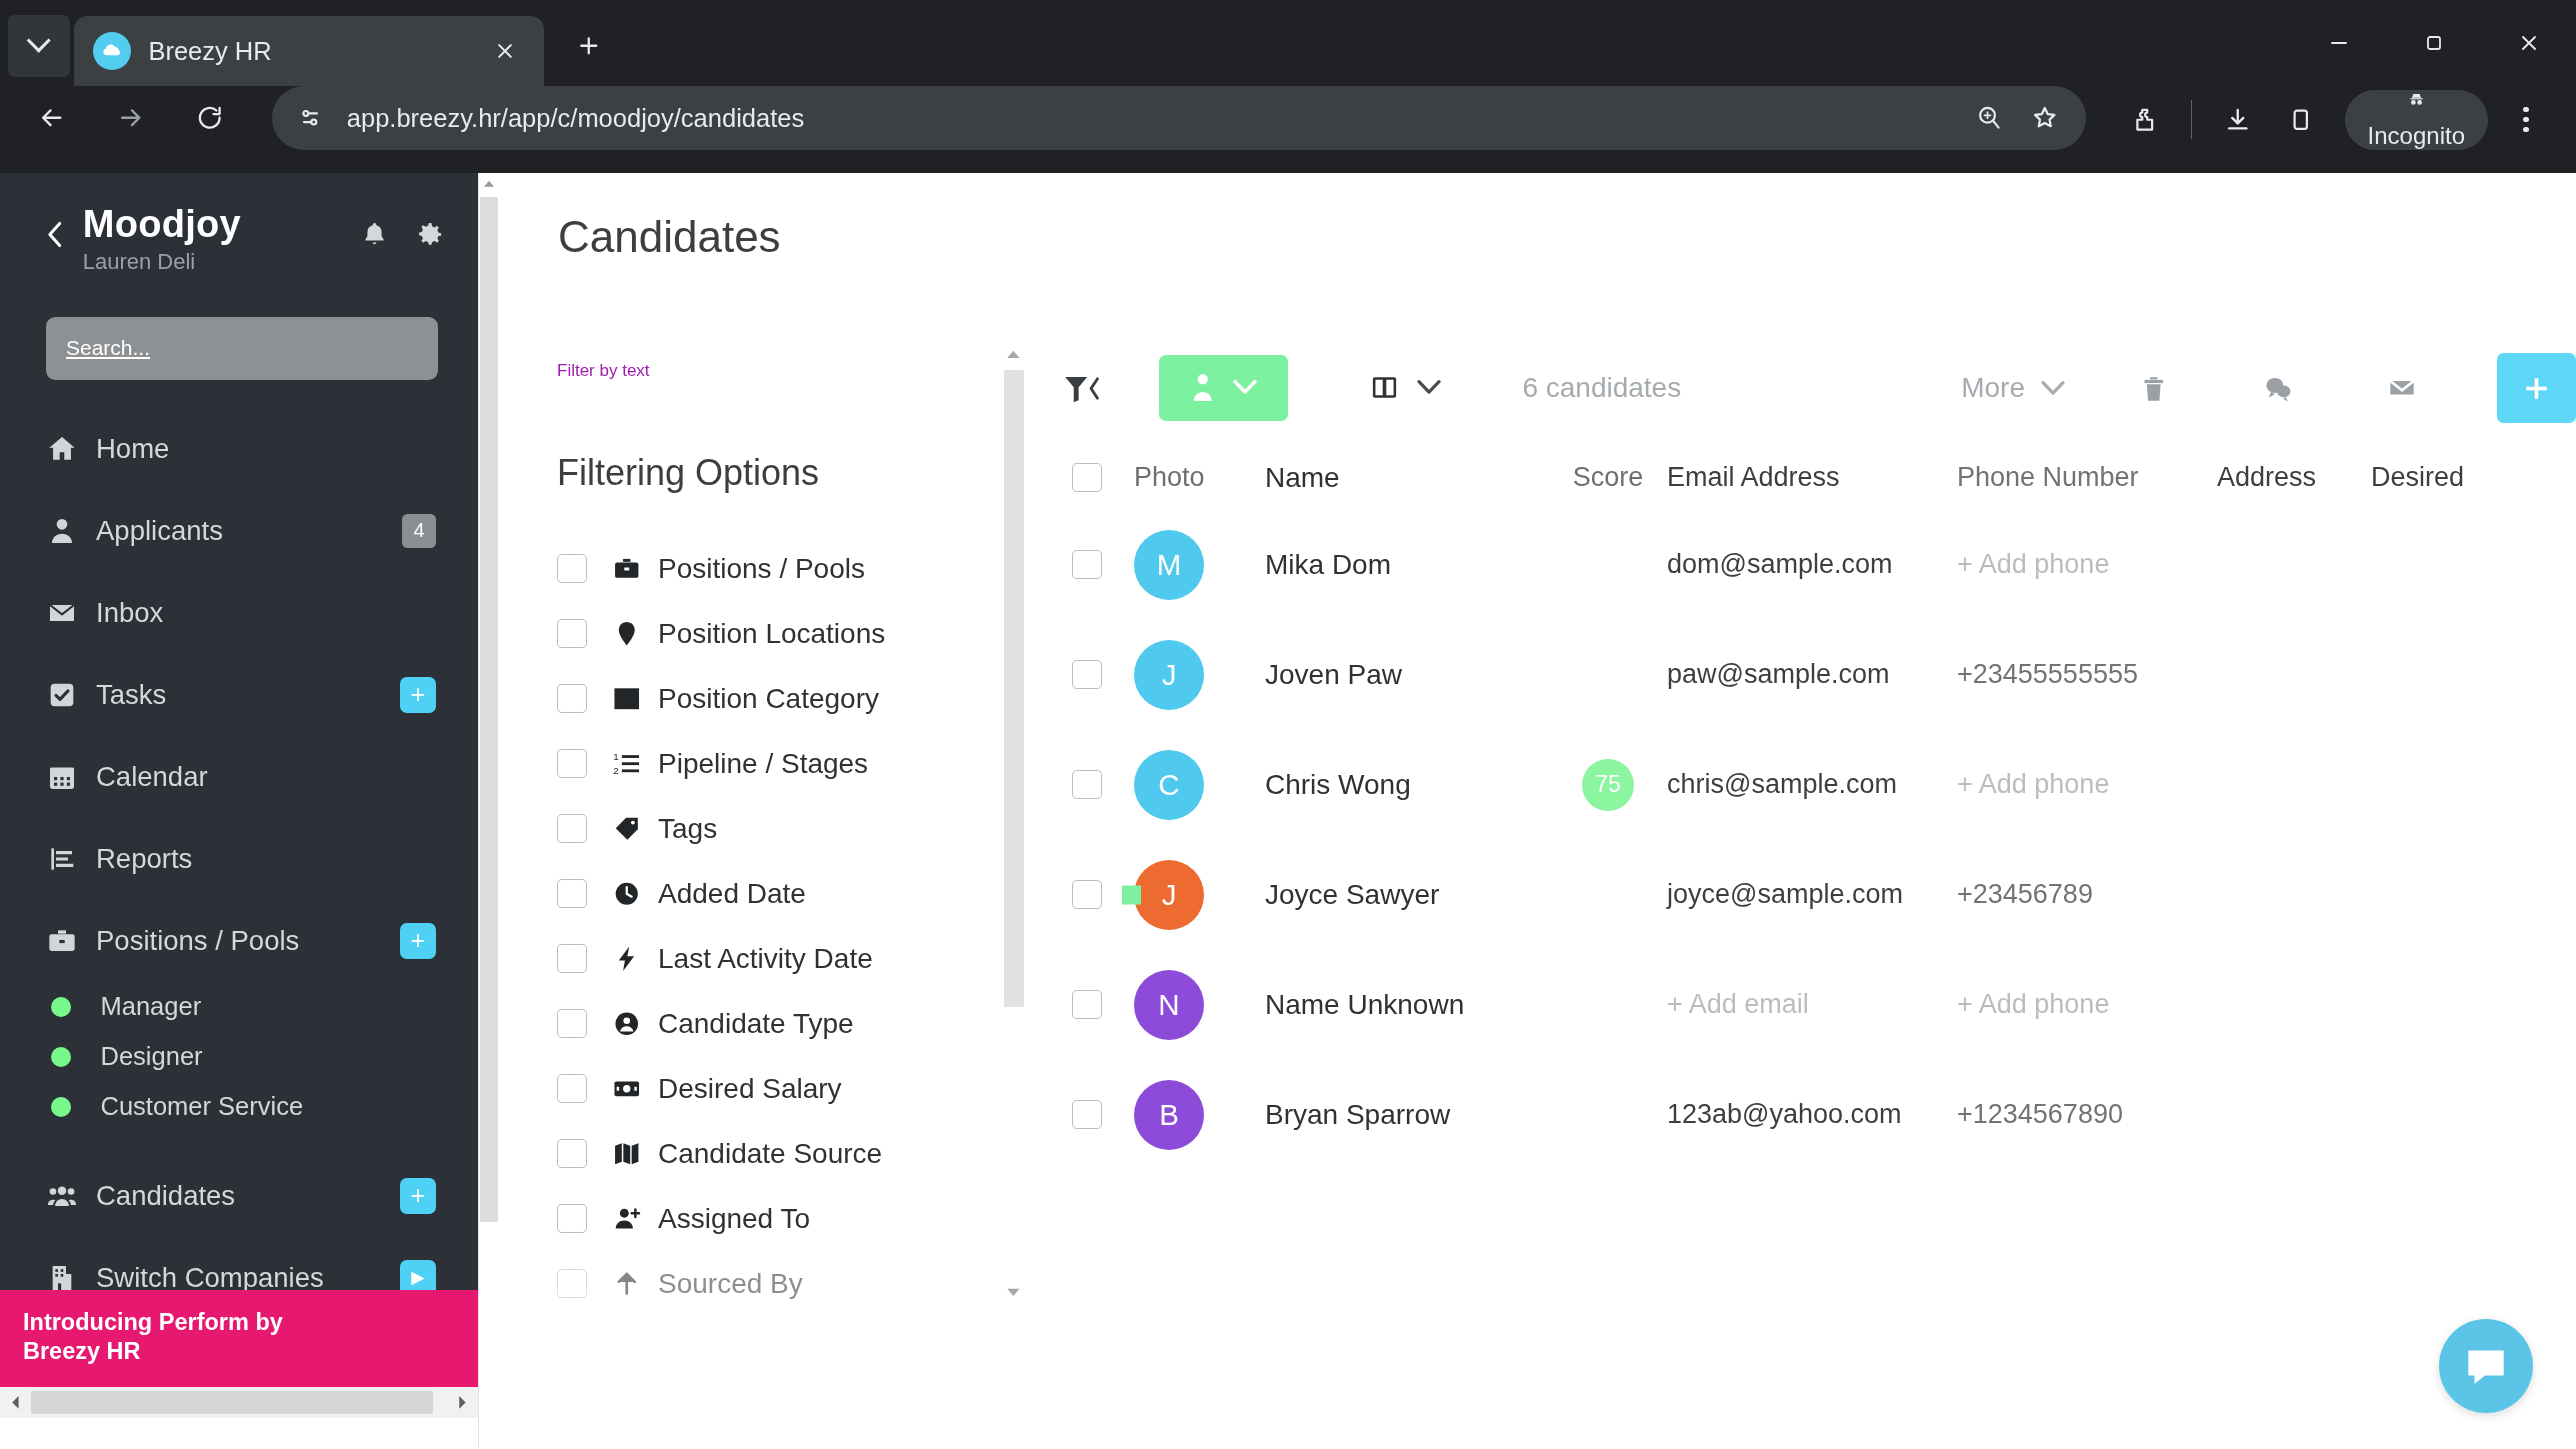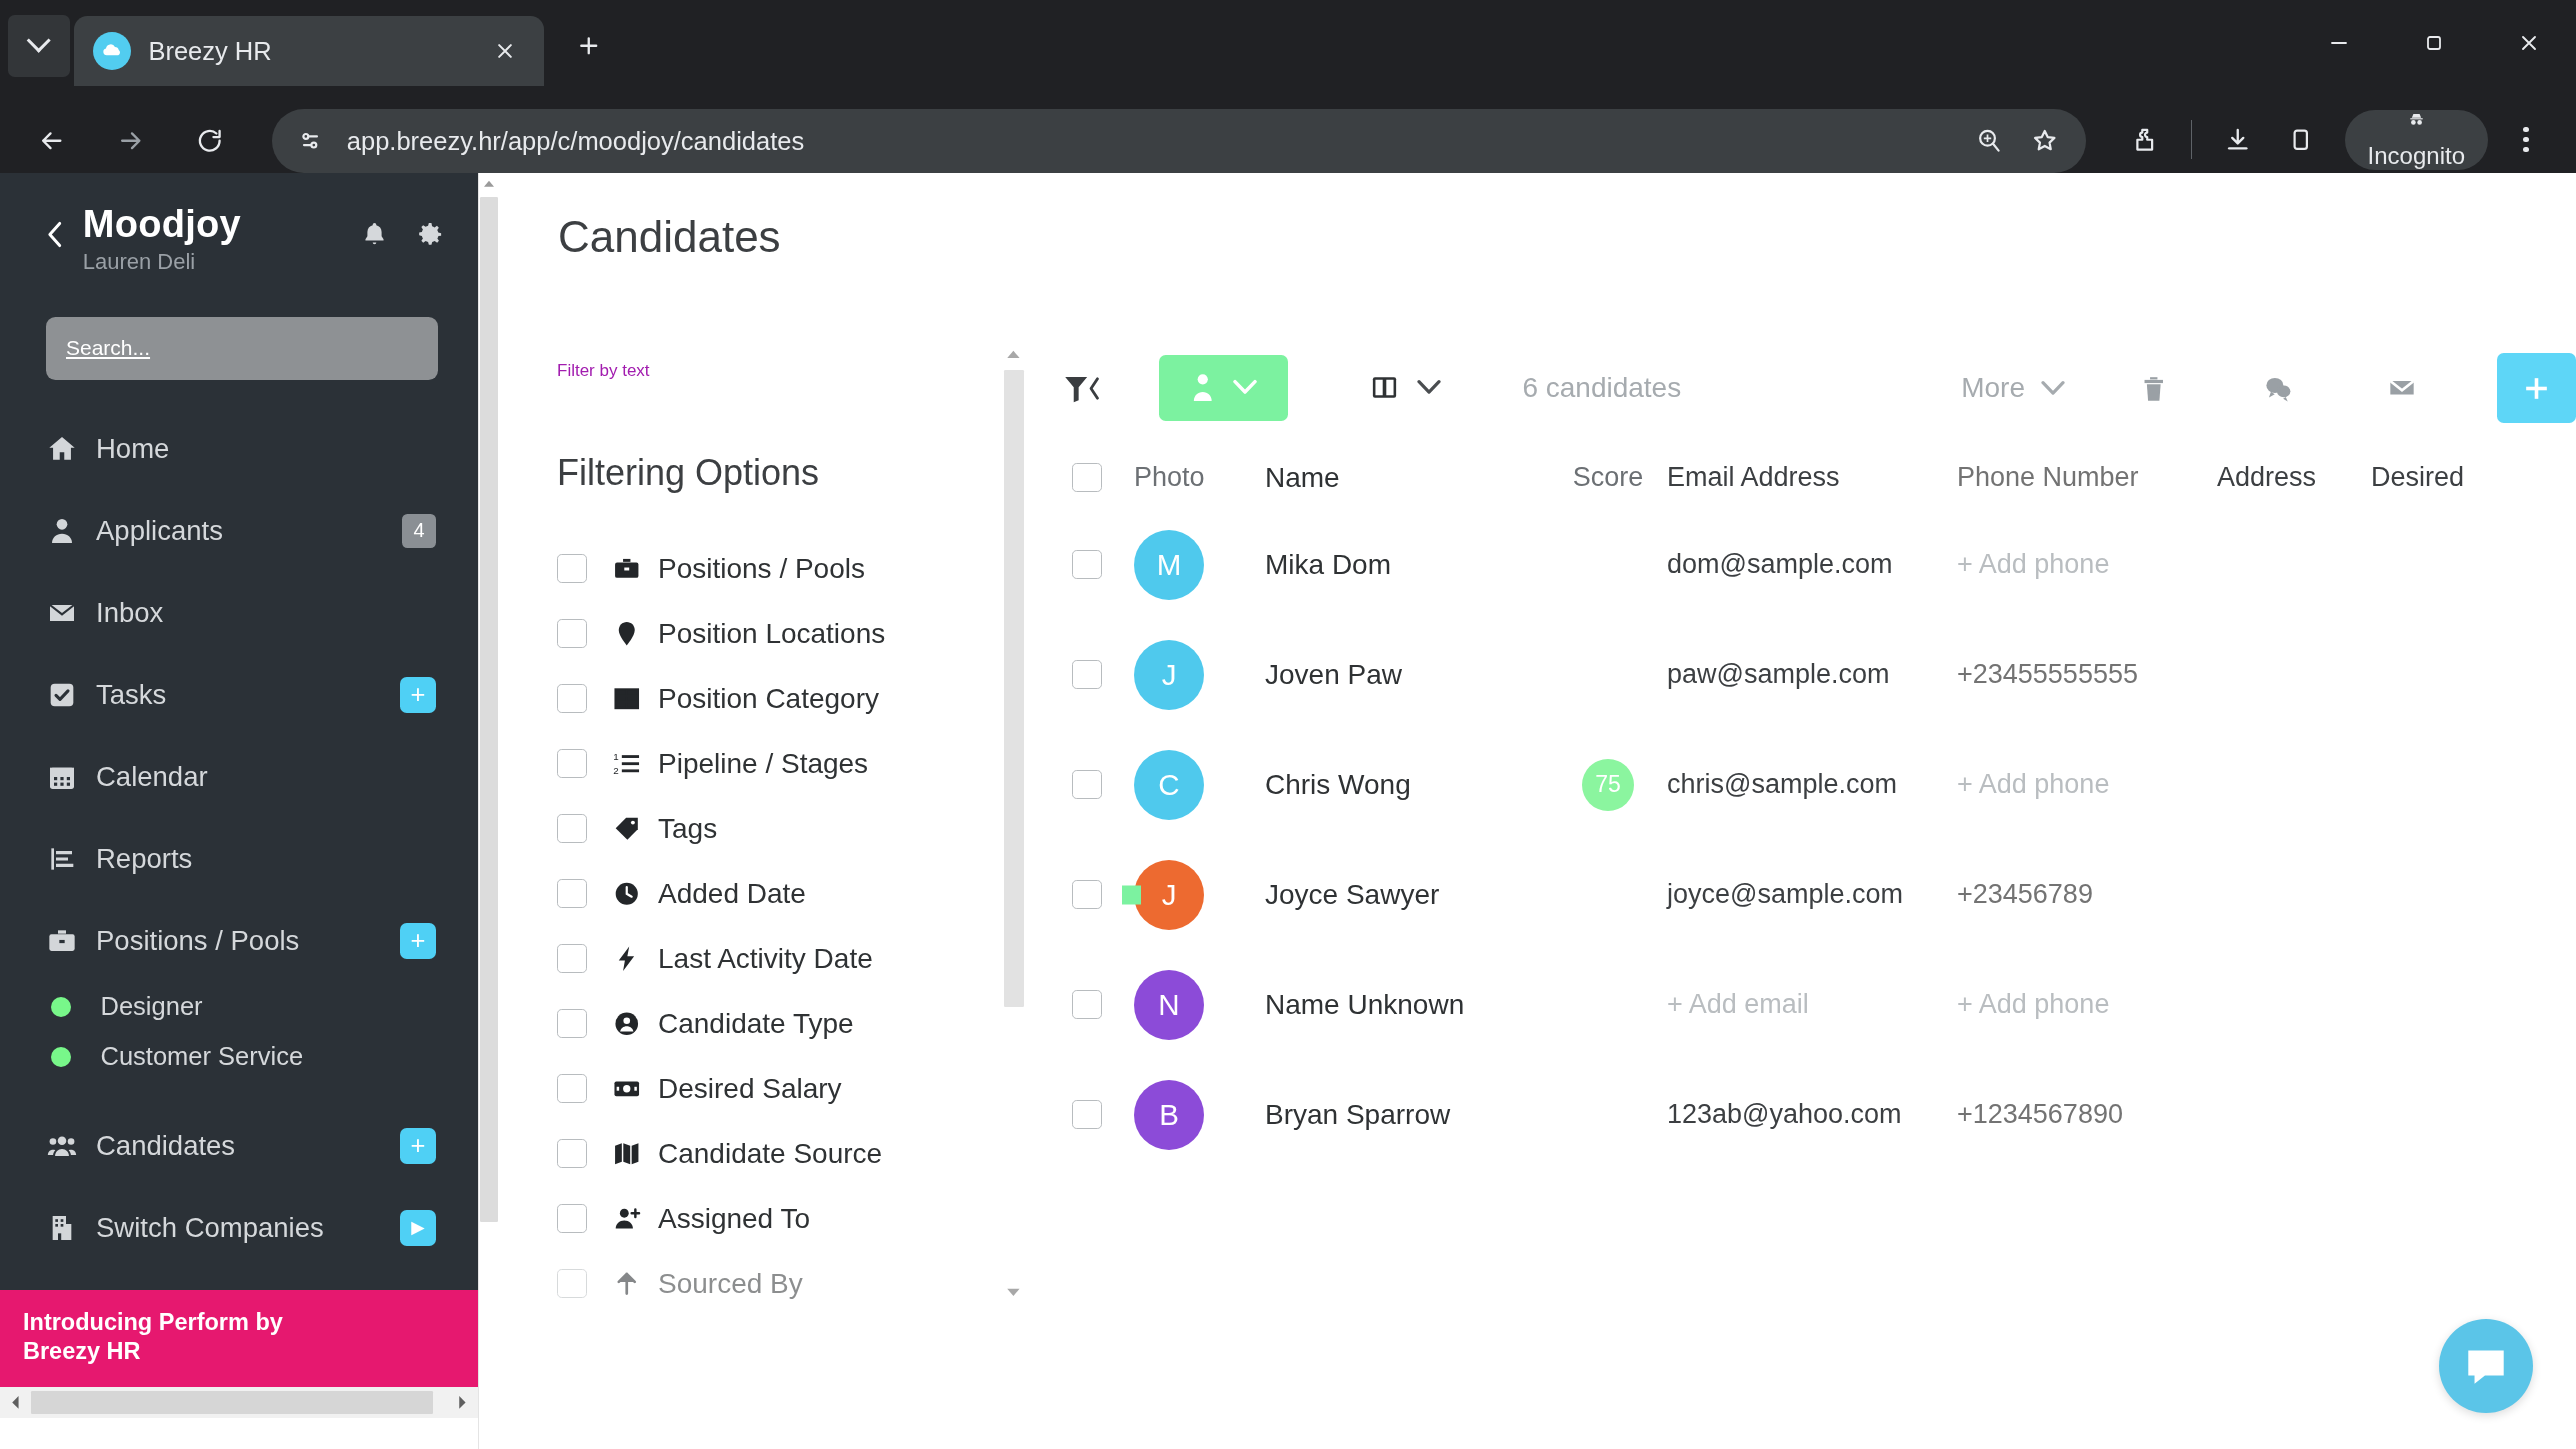--- a/index.html
+++ b/index.html
@@ -38,21 +38,21 @@
   .tab-close { width: 40px; height: 40px; display: flex; align-items: center; justify-content: center; border-radius: 50%; cursor: pointer; }
   .tab-close svg { width: 20px; height: 20px; }
 
   .new-tab { width: 60px; height: 60px; margin-left: 14.8px; margin-bottom: 10.7px; display: flex; align-items: center; justify-content: center; border-radius: 50%; cursor: pointer; }
   .new-tab svg { width: 25.5px; height: 25.5px; }
 
   .win-controls { position: absolute; right: 0; top: 0; height: 86px; display: flex; align-items: center; }
   .win-btn { width: 95px; height: 86px; display: flex; align-items: center; justify-content: center; cursor: pointer; }
   .win-btn svg { width: 24px; height: 24px; }
 
-  #toolbar { height: 87px; display: flex; align-items: flex-end; padding: 0 20px; gap: 15px; }
+  #toolbar { height: 87px; display: flex; align-items: flex-start; padding: 0 20px; gap: 15px; }
   .nav-btn { width: 64px; height: 64px; border-radius: 50%; display: flex; align-items: center; justify-content: center; cursor: pointer; }
   .nav-btn svg { width: 29.5px; height: 29.5px; }
 
   #omnibox {
     flex: 1; height: 64px; background: #3c4043; border-radius: 32px;
     display: flex; align-items: center; padding: 0 23px; margin: 0 14.8px;
     position: relative; cursor: text;
   }
   .omni-icon { width: 32px; height: 32px; flex: 0 0 auto; display: flex; align-items: center; justify-content: center; margin-right: 20px; }
   .omni-icon svg { width: 29.5px; height: 29.5px; }
@@ -487,20 +487,24 @@
               <rect x="2.5" y="7" width="19" height="12.5" rx="1.6"></rect>
               <rect x="10" y="11.2" width="4" height="2.4" fill="#2b3137"></rect>
             </svg>
           </span>
         <span class="sb-label">Positions / Pools</span>
         <span class="sb-plus">+</span>
       </div>
 
       <div class="sb-sub">
         <span class="sb-dot"></span>
+        <span class="sb-sub-label">Manager</span>
+      </div>
+      <div class="sb-sub">
+        <span class="sb-dot"></span>
         <span class="sb-sub-label">Designer</span>
       </div>
       <div class="sb-sub">
         <span class="sb-dot"></span>
         <span class="sb-sub-label">Customer Service</span>
       </div>
 
       <div class="sb-item" style="margin-top:23px">
         <span class="sb-ico">
             <svg viewBox="0 0 24 24">

